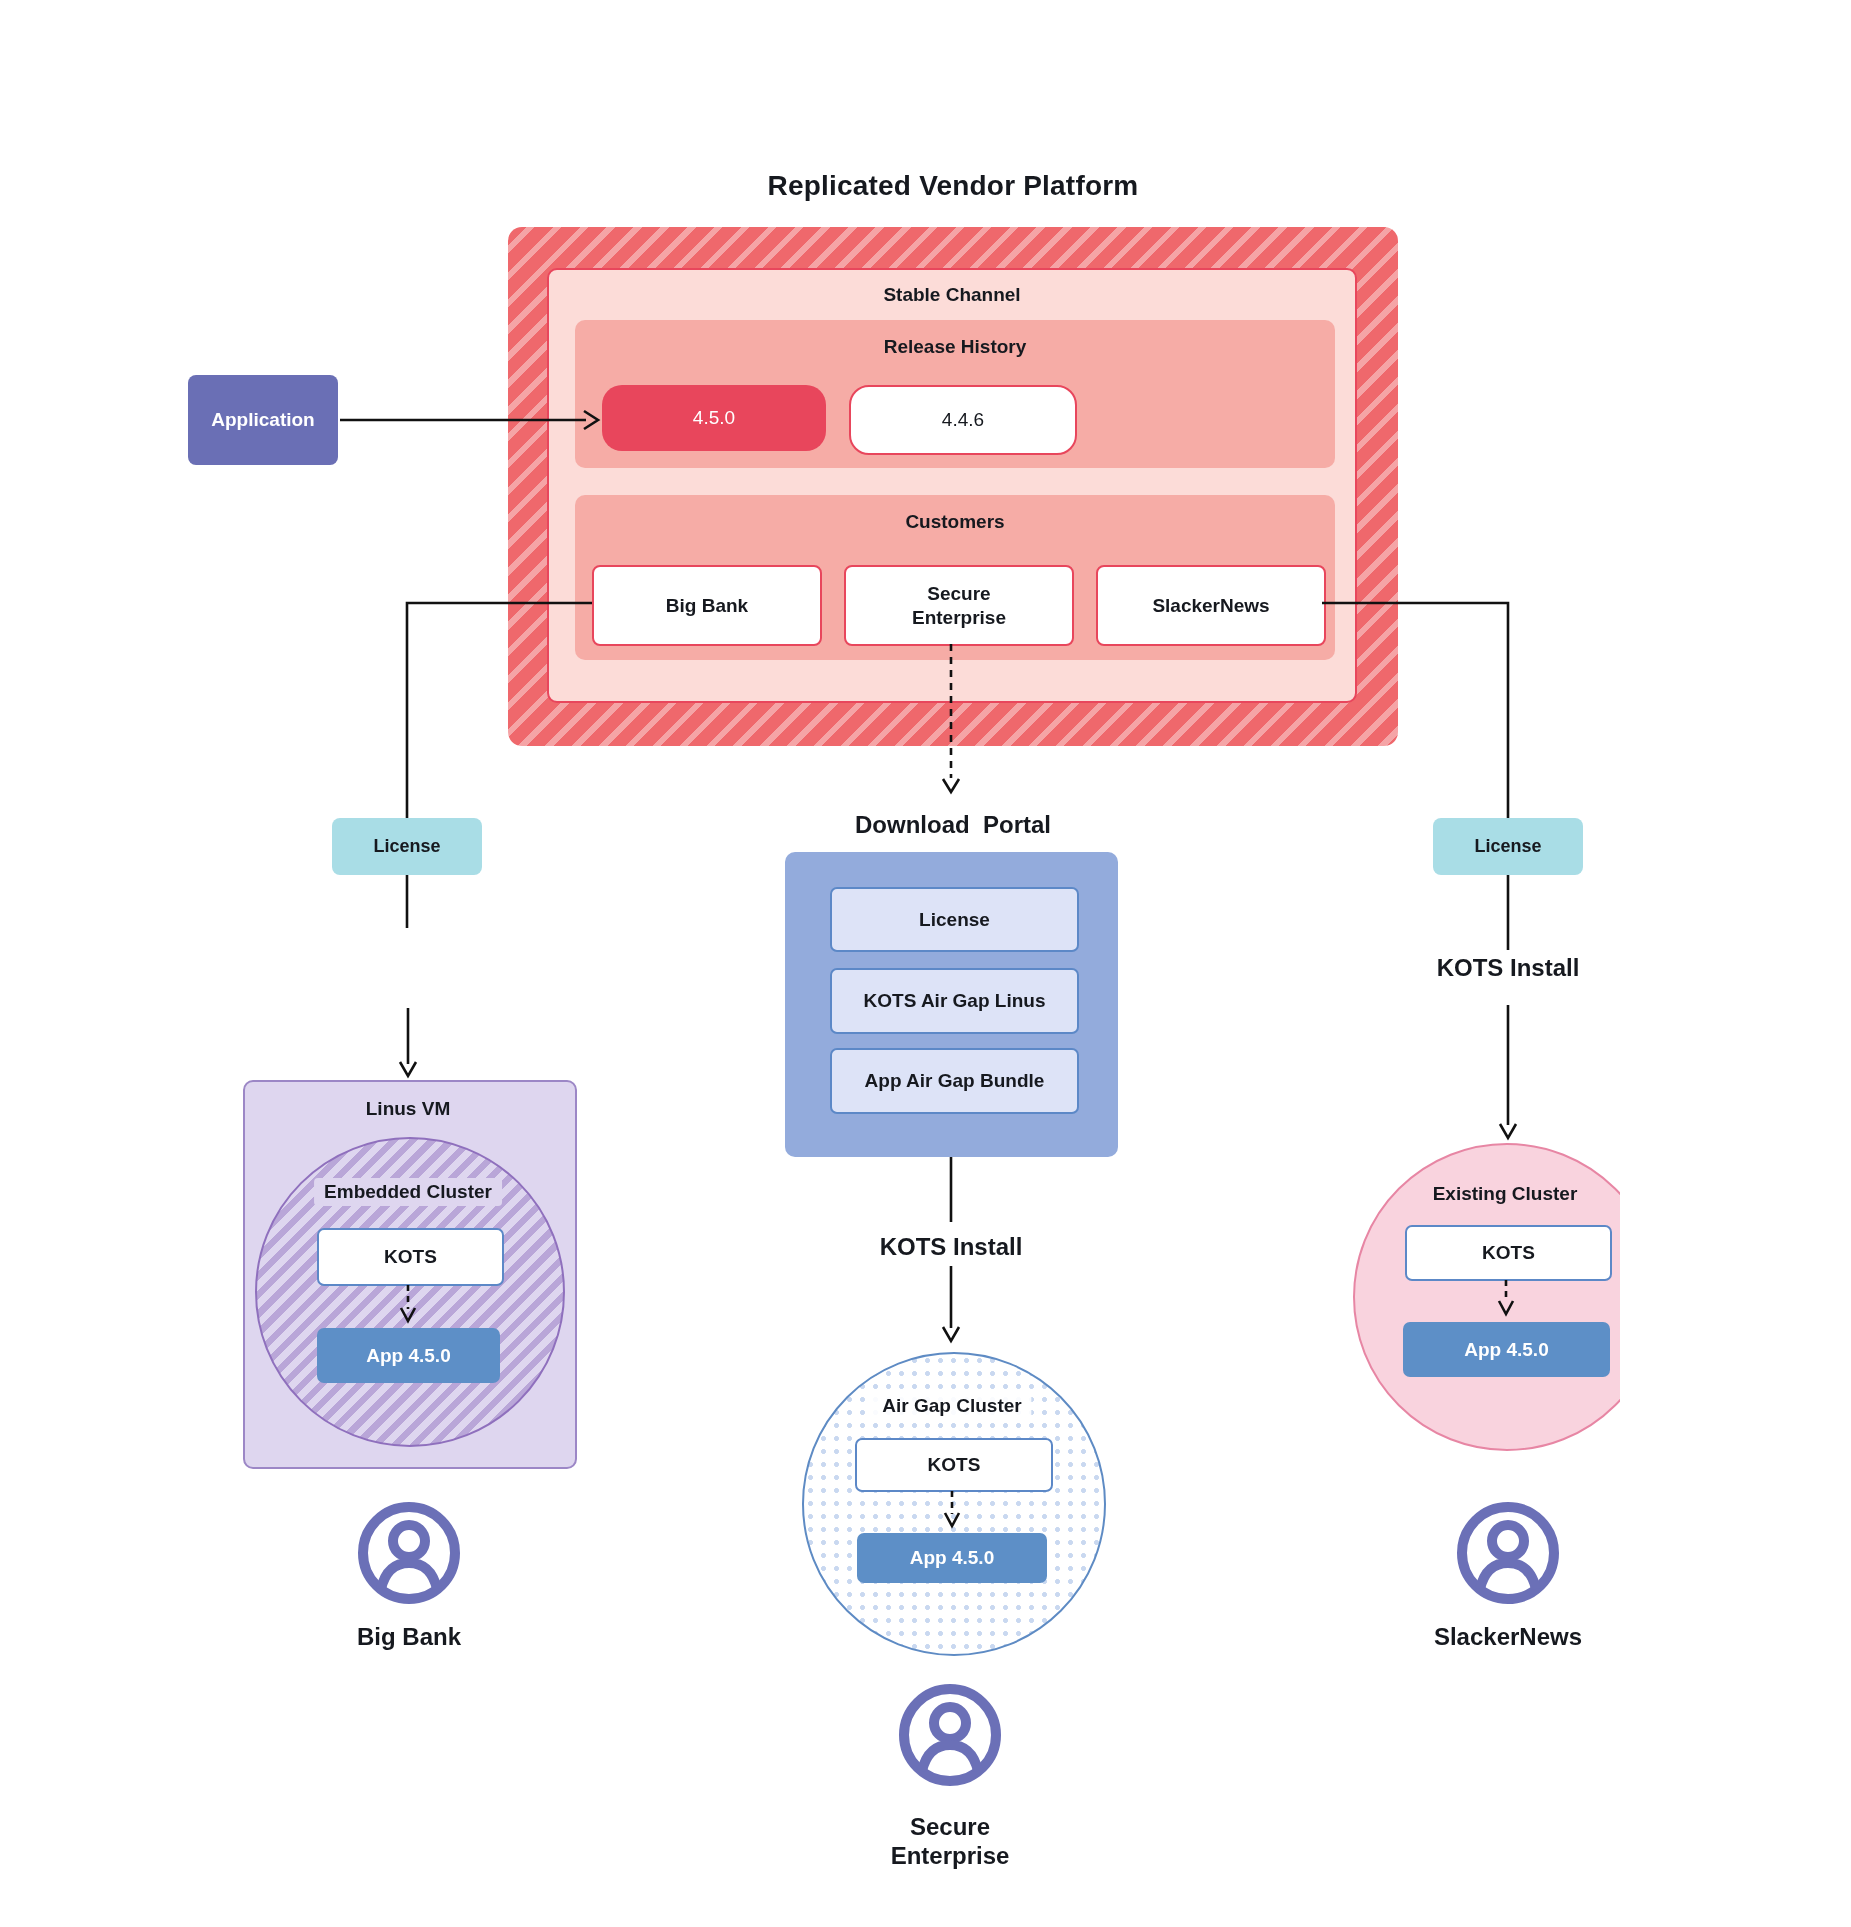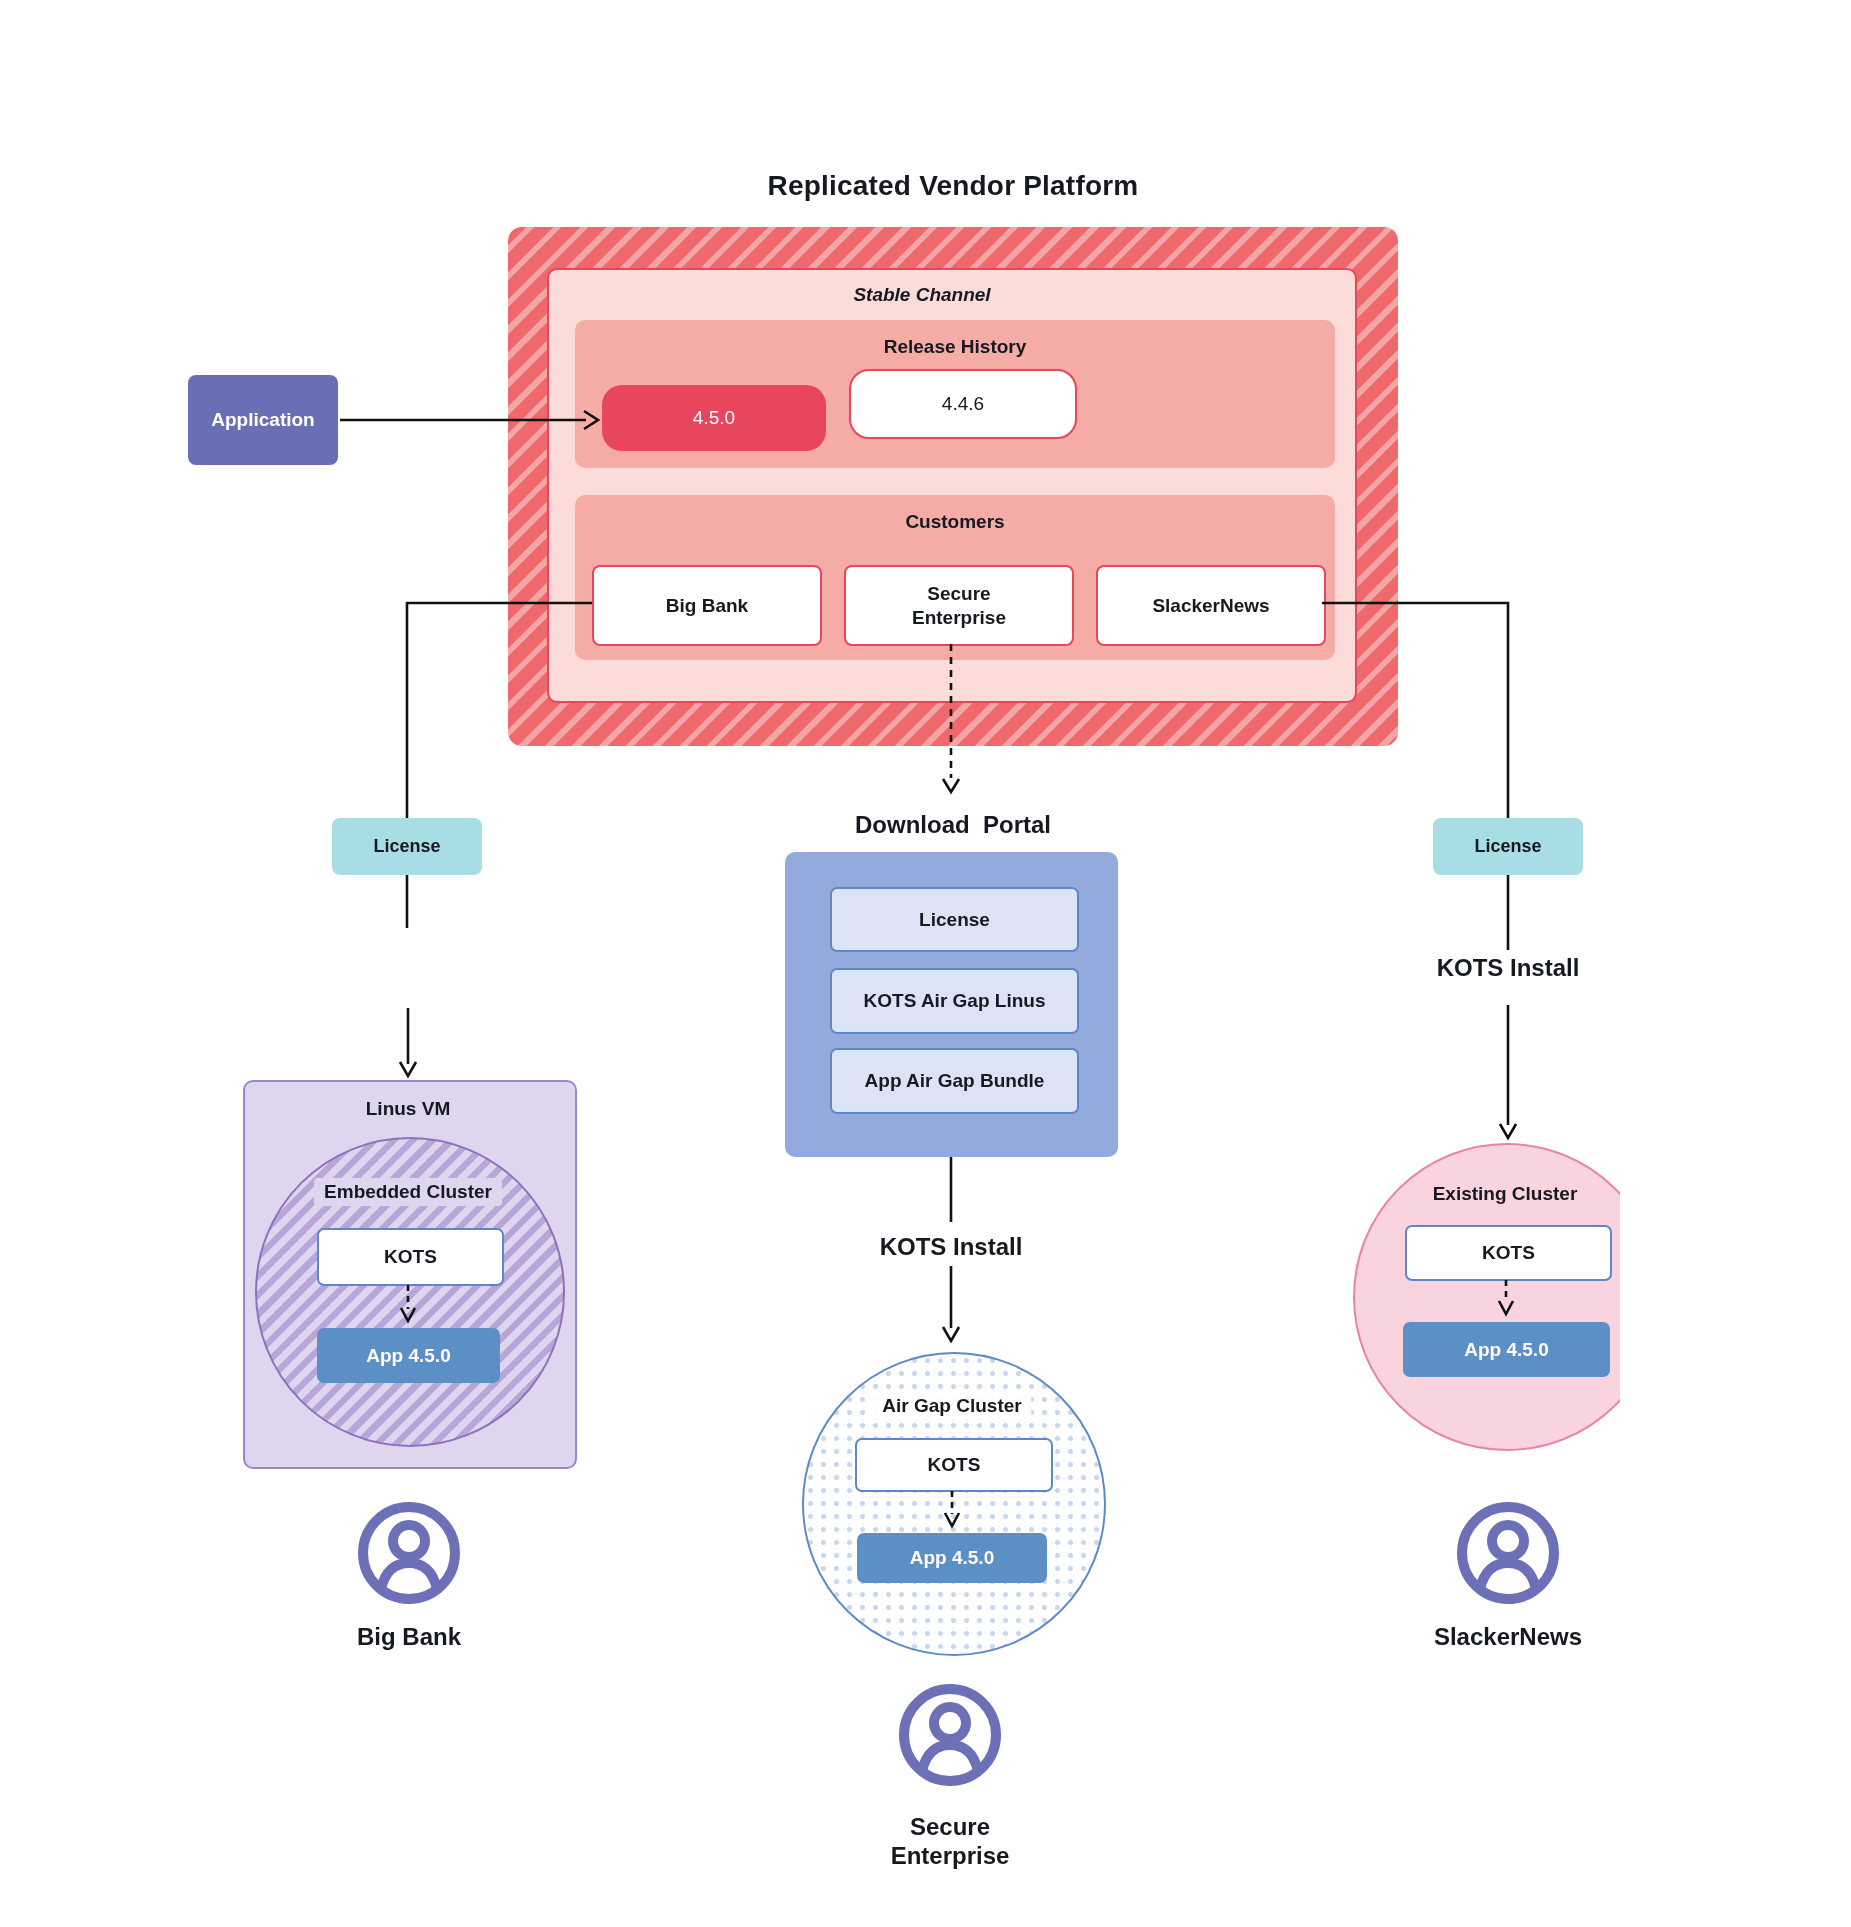--- a/index.html
+++ b/index.html
@@ -91,26 +91,26 @@
 </head>
 <body>
 
 <div class="canvas">
 
   <div class="abs title" style="left:453px;top:170px;width:1000px;">Replicated Vendor Platform</div>
 
   <div class="abs outer-hatched" style="left:508px;top:227px;width:890px;height:519px;"></div>
 
   <div class="abs stable" style="left:547px;top:268px;width:806px;height:431px;"></div>
-  <div class="abs section-label" style="left:517px;top:284px;width:810px;font-style:italic;">Stable Channel</div>
+  <div class="abs section-label" style="left:547px;top:284px;width:810px;">Stable Channel</div>
 
   <div class="abs salmon" style="left:575px;top:320px;width:760px;height:148px;"></div>
   <div class="abs section-label" style="left:575px;top:336px;width:760px;">Release History</div>
   <div class="abs version-box version-current center-text" style="left:602px;top:385px;width:224px;height:66px;">4.5.0</div>
-  <div class="abs version-box version-prev center-text" style="left:849px;top:369px;width:224px;height:66px;">4.4.6</div>
+  <div class="abs version-box version-prev center-text" style="left:849px;top:385px;width:224px;height:66px;">4.4.6</div>
 
   <div class="abs salmon" style="left:575px;top:495px;width:760px;height:165px;"></div>
   <div class="abs section-label" style="left:575px;top:511px;width:760px;">Customers</div>
   <div class="abs customer-box center-text" style="left:592px;top:565px;width:226px;height:77px;">
        <span>Big Bank</span>
     </div>
   <div class="abs customer-box center-text" style="left:844px;top:565px;width:226px;height:77px;">
        <span>Secure Enterprise</span>
     </div>
   <div class="abs customer-box center-text" style="left:1096px;top:565px;width:226px;height:77px;">

